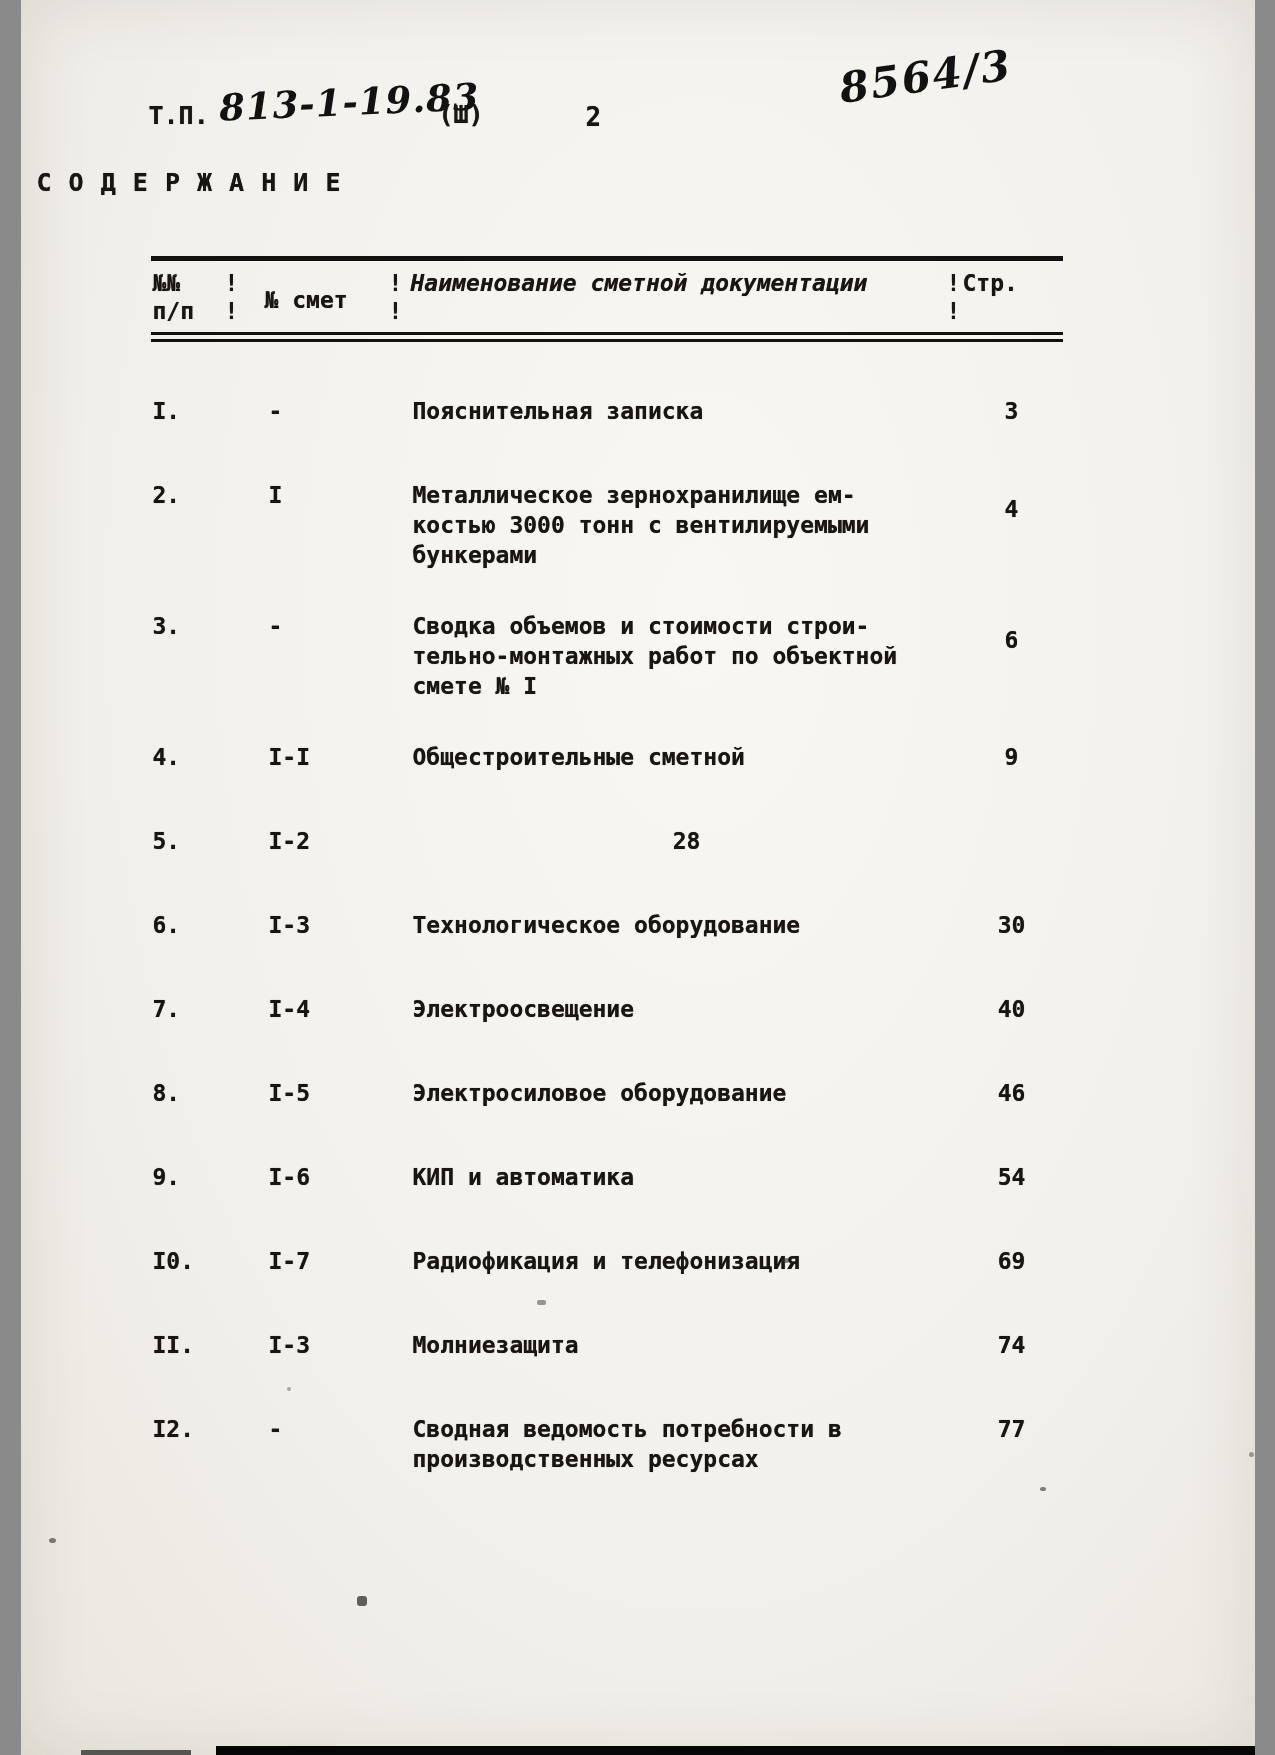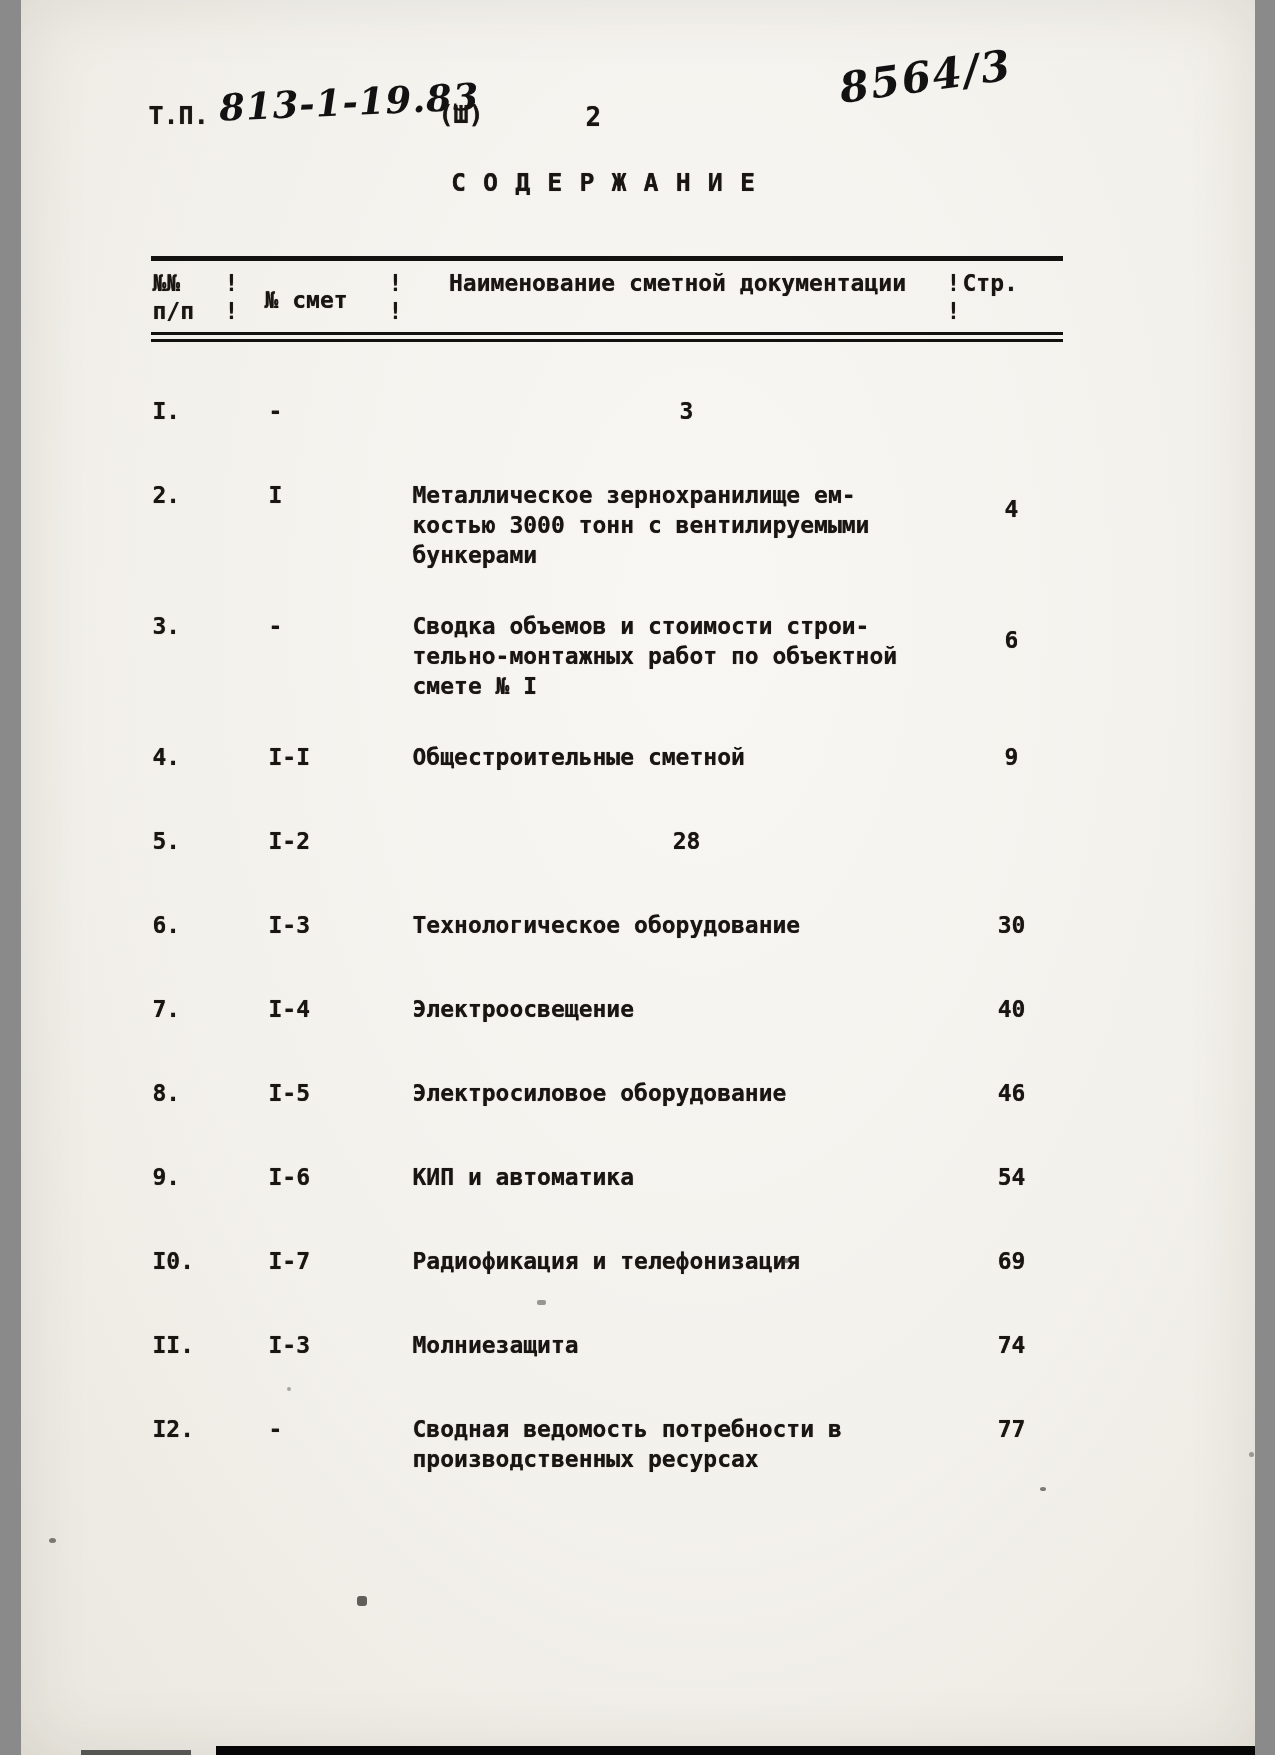--- a/index.html
+++ b/index.html
@@ -22,29 +22,29 @@
     font-family:"DejaVu Serif", serif;
     font-style:italic;
     font-weight:700;
     color:#121212;
   }
   .tp-label   { position:absolute; left:128px; top:101px; font-size:25px; }
   .code       { position:absolute; left:198px; top:80px;  font-size:37px; transform:rotate(-2.5deg); letter-spacing:1px; }
   .part       { position:absolute; left:418px; top:100px; font-size:25px; }
   .pagenum    { position:absolute; left:565px; top:102px; font-size:26px; }
   .catalog    { position:absolute; left:818px; top:52px;  font-size:42px; transform:rotate(-8deg); letter-spacing:2px; }
-  .title      { position:absolute; left:8px; top:168px; width:1150px; text-align:center; font-size:25px; letter-spacing:1px; }
+  .title      { position:absolute; left:16px; top:168px; width:1150px; font-size:25px; letter-spacing:1px; }
 
   .toc { position:absolute; left:130px; top:256px; width:912px; }
   .rule-top { height:5px; background:#141210; margin-bottom:7px; }
   .thead { position:relative; height:62px; font-size:23px; line-height:28px; }
   .th, .sep { position:absolute; top:1px; }
   .th-num   { left:2px; }
   .th-smeta { left:114px;margin-top:17px; }
-  .th-name  { left:253px; width:548px; text-align:center; }
+  .th-name  { left:260px; width:548px; text-align:left;font-style:italic; }
   .th-page  { left:812px; width:100px; text-align:left; }
   .sep1 { left:74px; }
   .sep2 { left:238px; }
   .sep3 { left:796px; }
   .rule-double { margin-top:2px; }
   .rule-double div { height:3px; background:#141210; }
   .rule-double div + div { margin-top:4px; }
 
   .tbody { margin-top:16px; }
   .row {
@@ -110,20 +110,21 @@
     <div class="rule-double">
         <div></div>
         <div></div>
       </div>
 
     <div class="tbody typed">
 
       <div class="row">
         <span class="cell cell-num">I.</span>
         <span class="cell cell-smeta">-</span>
+        <span class="cell cell-name">Пояснительная записка</span>
         <span class="cell cell-page">3</span>
       </div>
 
       <div class="row row--tight">
         <span class="cell cell-num">2.</span>
         <span class="cell cell-smeta">I</span>
         <span class="cell cell-name">Металлическое зернохранилище ем-
 костью 3000 тонн с вентилируемыми
 бункерами</span>
         <span class="cell cell-page">4</span>

